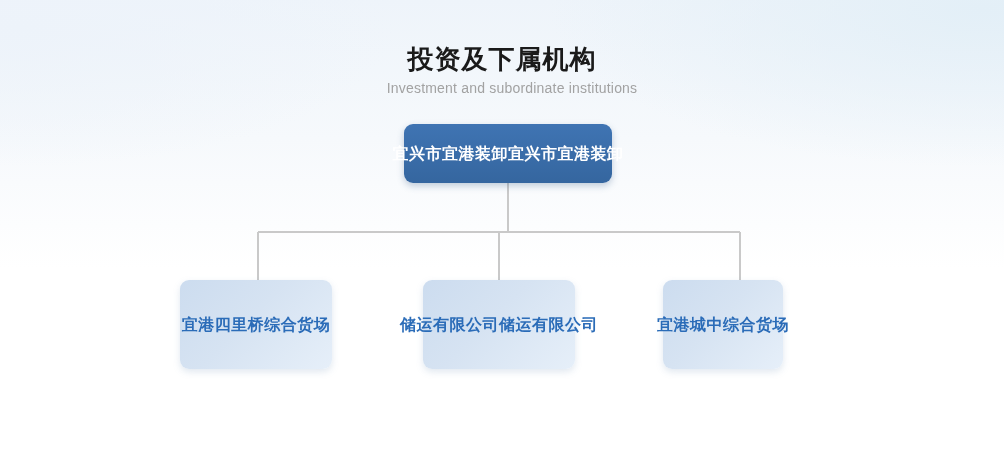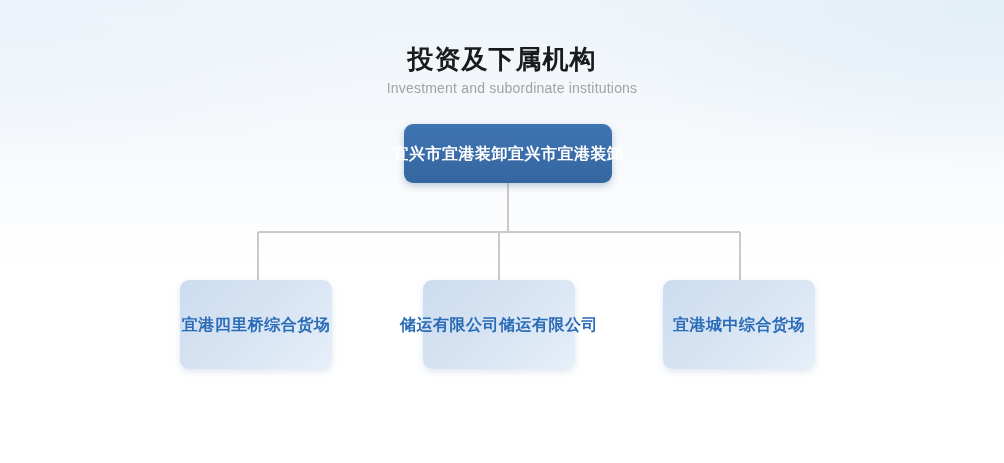--- a/index.html
+++ b/index.html
@@ -102,21 +102,21 @@
   .node-child .node-line {
     color: #2b6cb8;
     font-size: 16px;
     font-weight: bold;
     line-height: 31px;
     letter-spacing: 0.5px;
   }
 
   .child-0 { left: 180px; width: 152px; }
   .child-1 { left: 423px; width: 152px; }
-  .child-2 { left: 663px; width: 152px; }
+  .child-2 { left: 663px; width: 120px; }
 </style>
 </head>
 <body>
 
 <div class="page">
 
   <div class="header">
     <div class="title">投资及下属机构</div>
     <div class="subtitle">Investment and subordinate institutions</div>
   </div>

